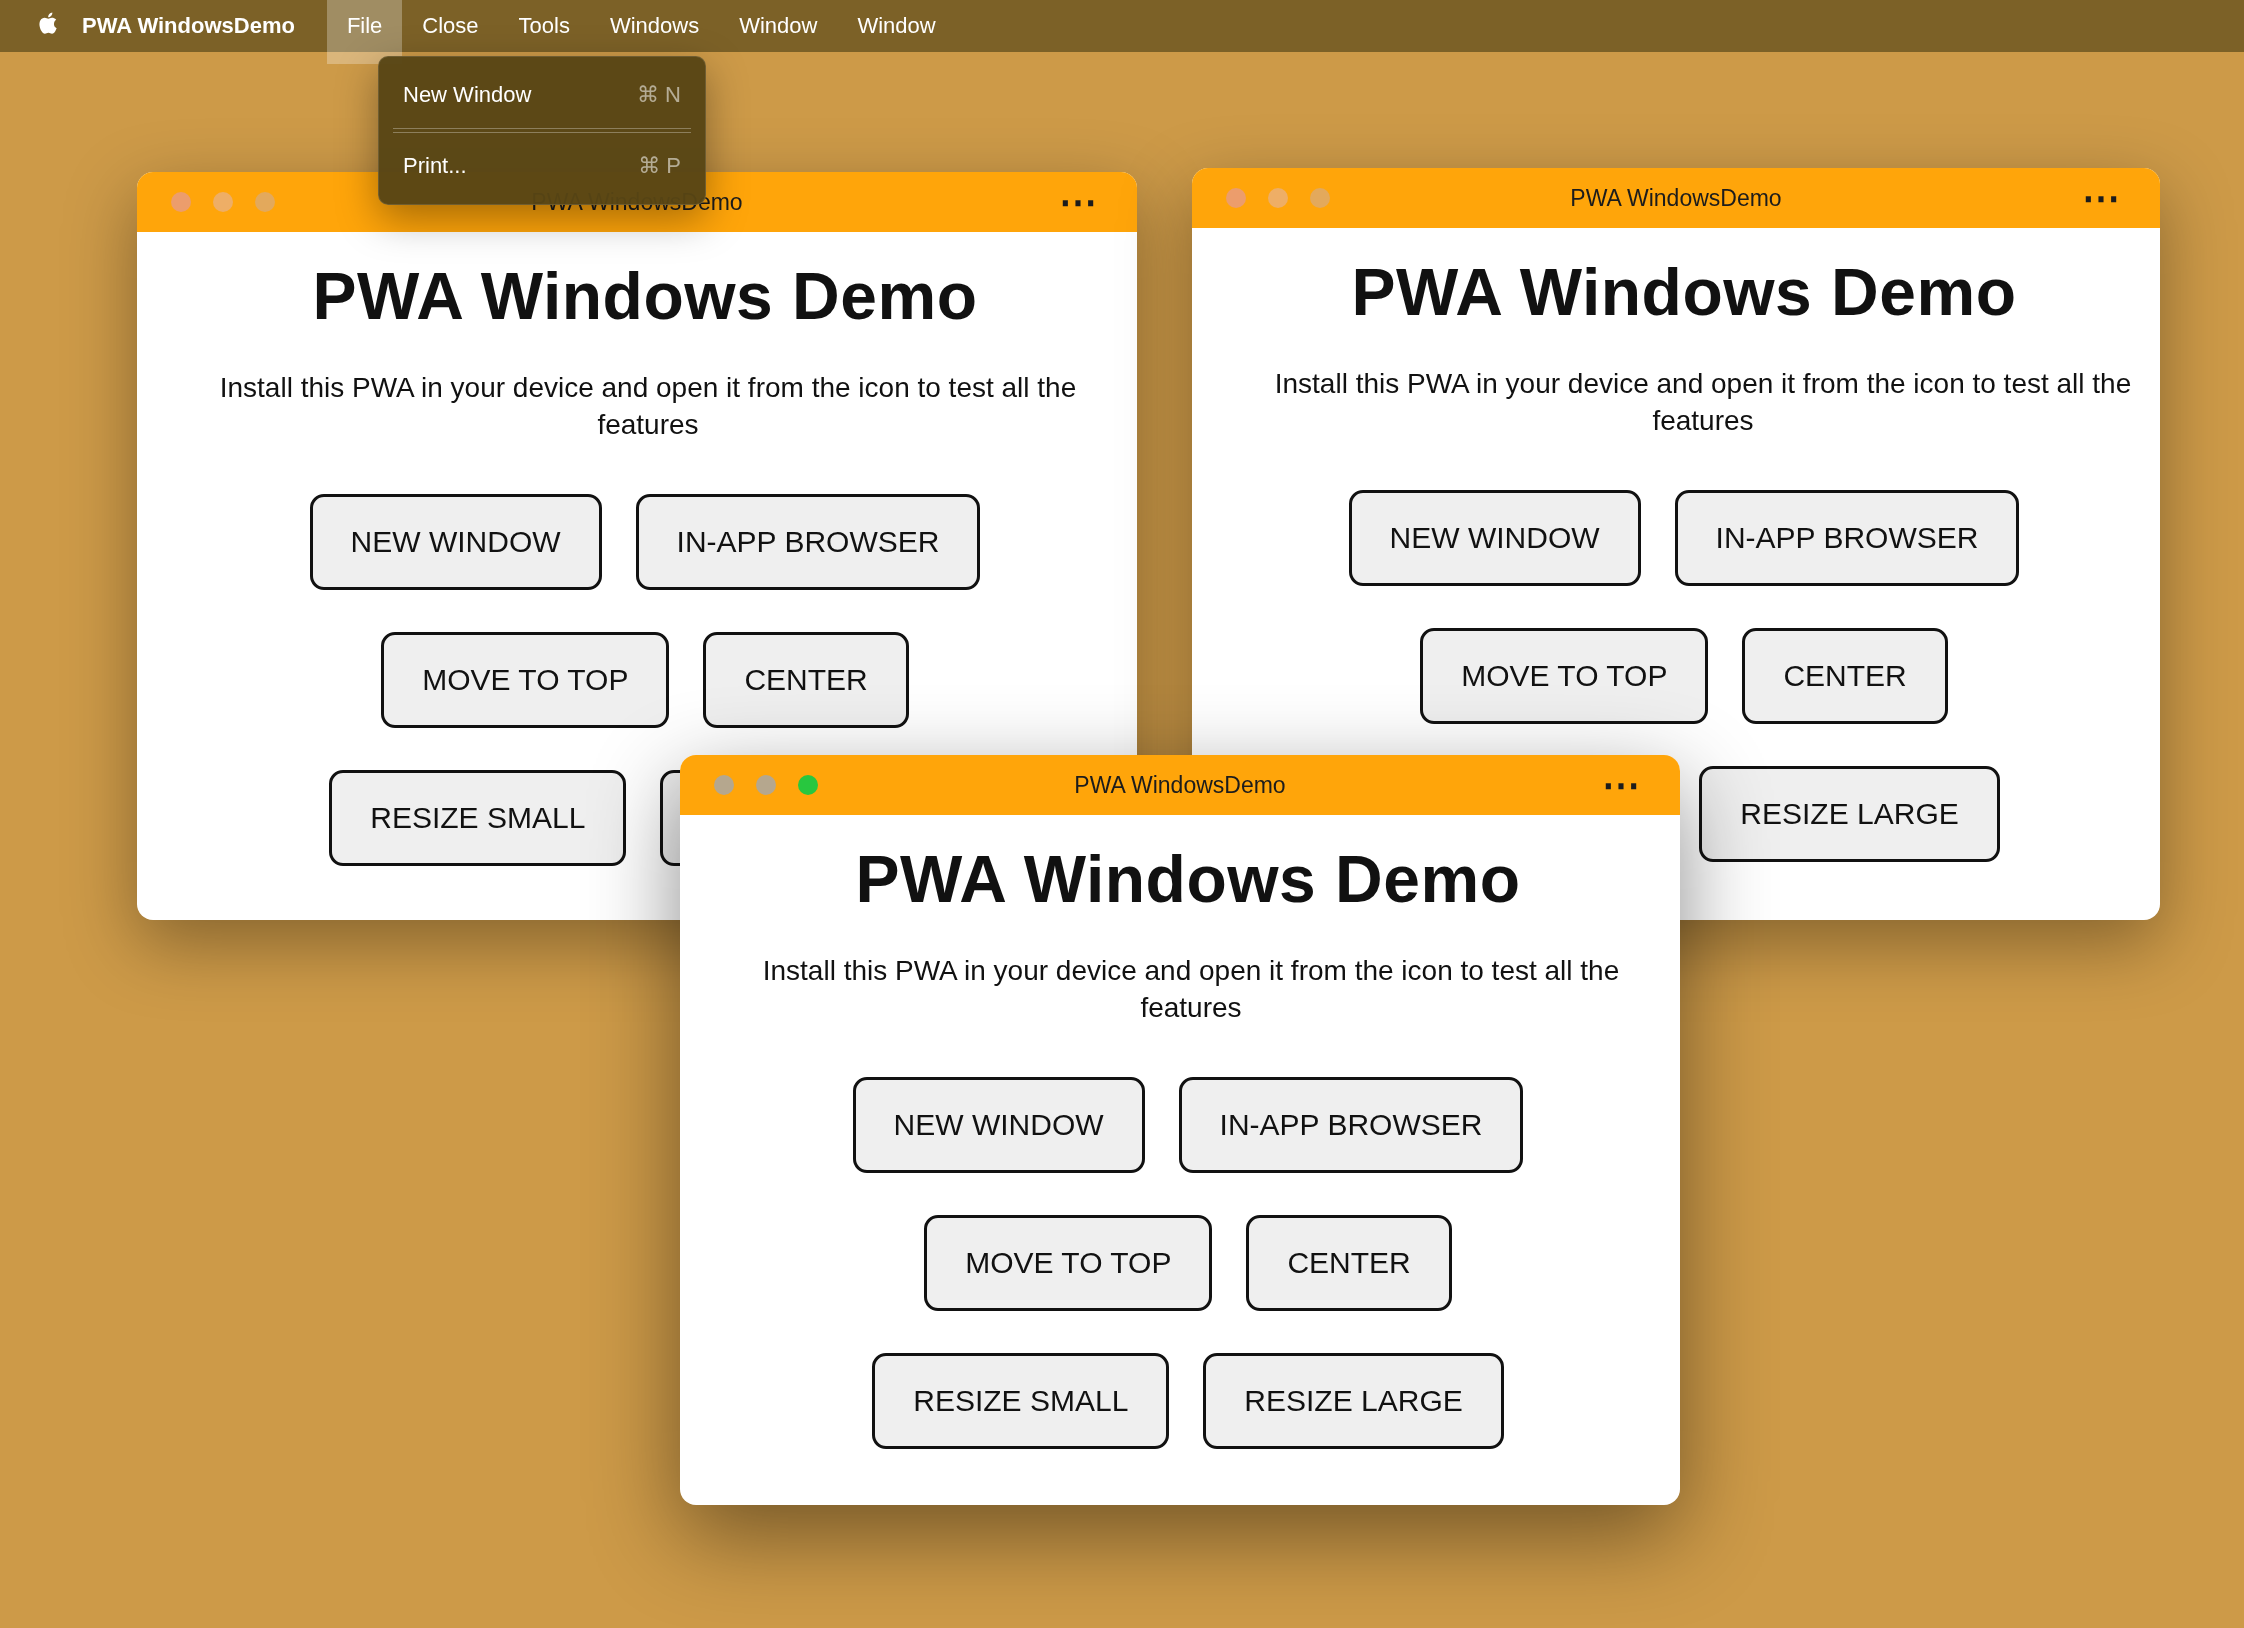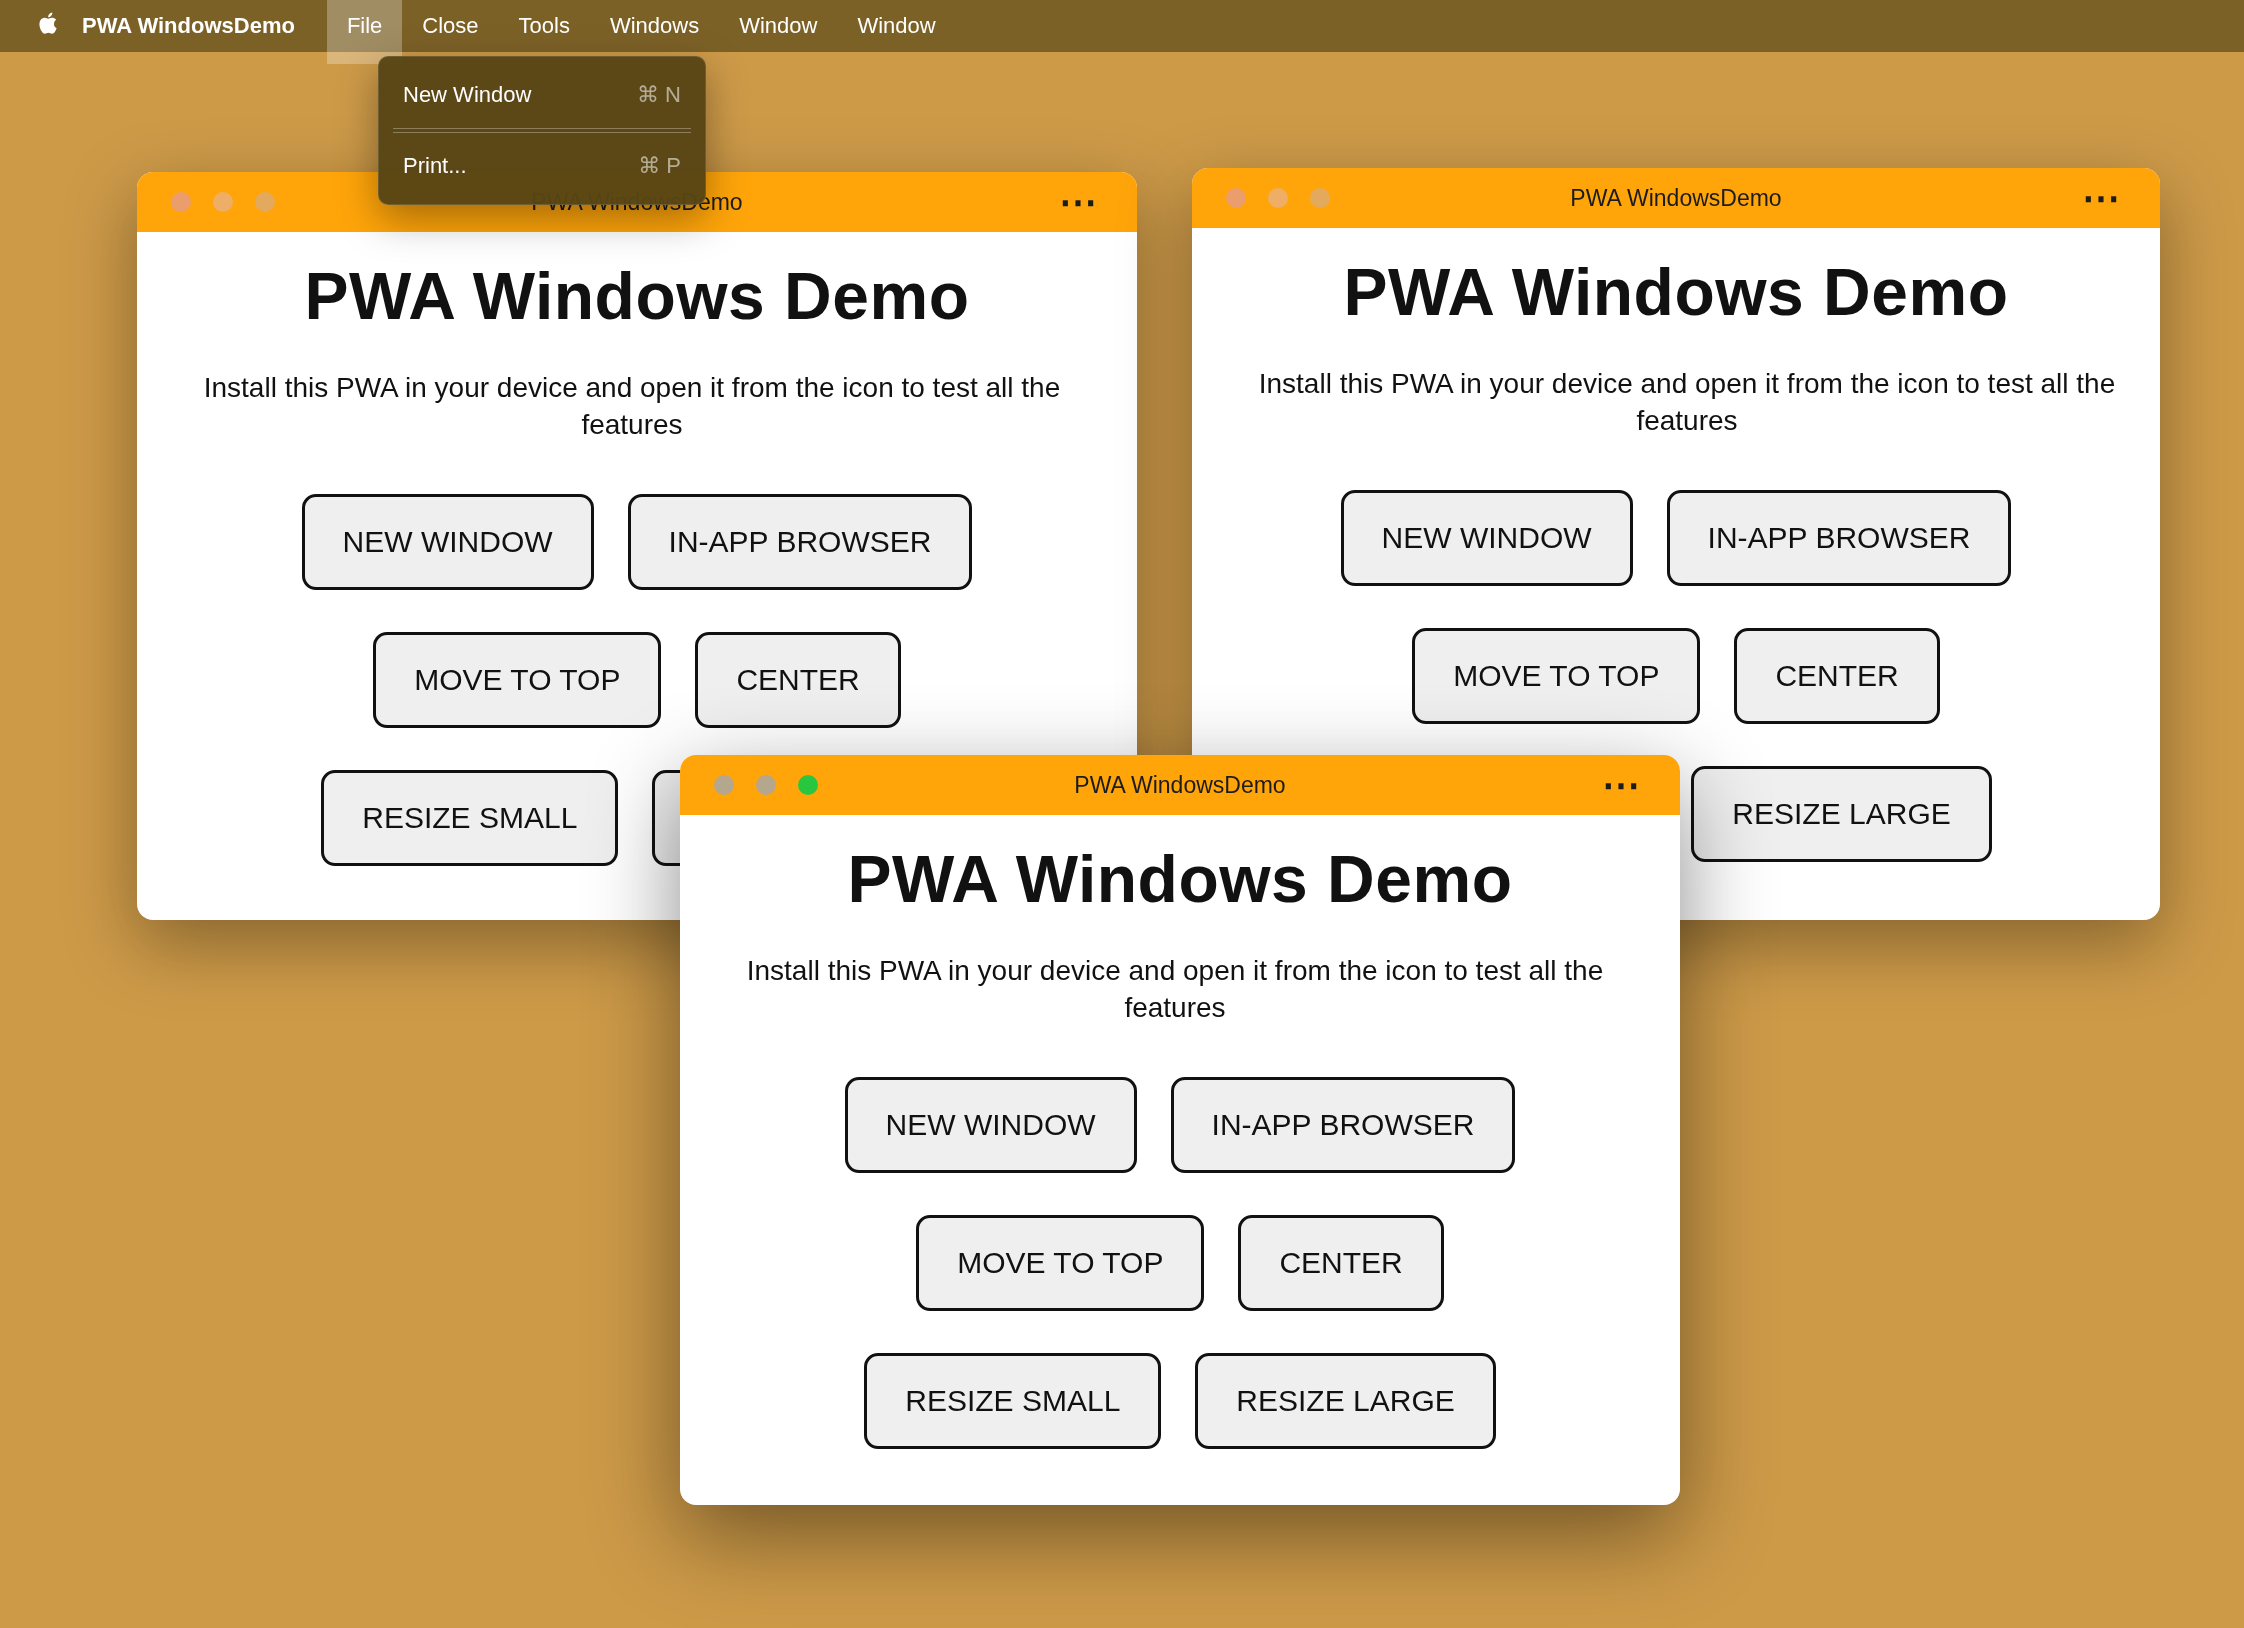--- a/index.html
+++ b/index.html
@@ -105,21 +105,21 @@
     position: absolute; right: 40px; top: 0; bottom: 0;
     display: flex; align-items: center;
     background: none; border: none;
     font-size: 38px; font-weight: 700; color: #1c1c1c;
     line-height: 1;
     cursor: default;
     font-family: "Liberation Sans", sans-serif;
   }
 
   .window-body {
-    padding: 0 0 40px 0;
+    padding: 0 0 40px 16px;
   }
   .page-title {
     font-size: 66px;
     font-weight: 700;
     text-align: center;
     margin-top: 26px;
     letter-spacing: 0.5px;
   }
   .page-desc {
     font-size: 28px;

